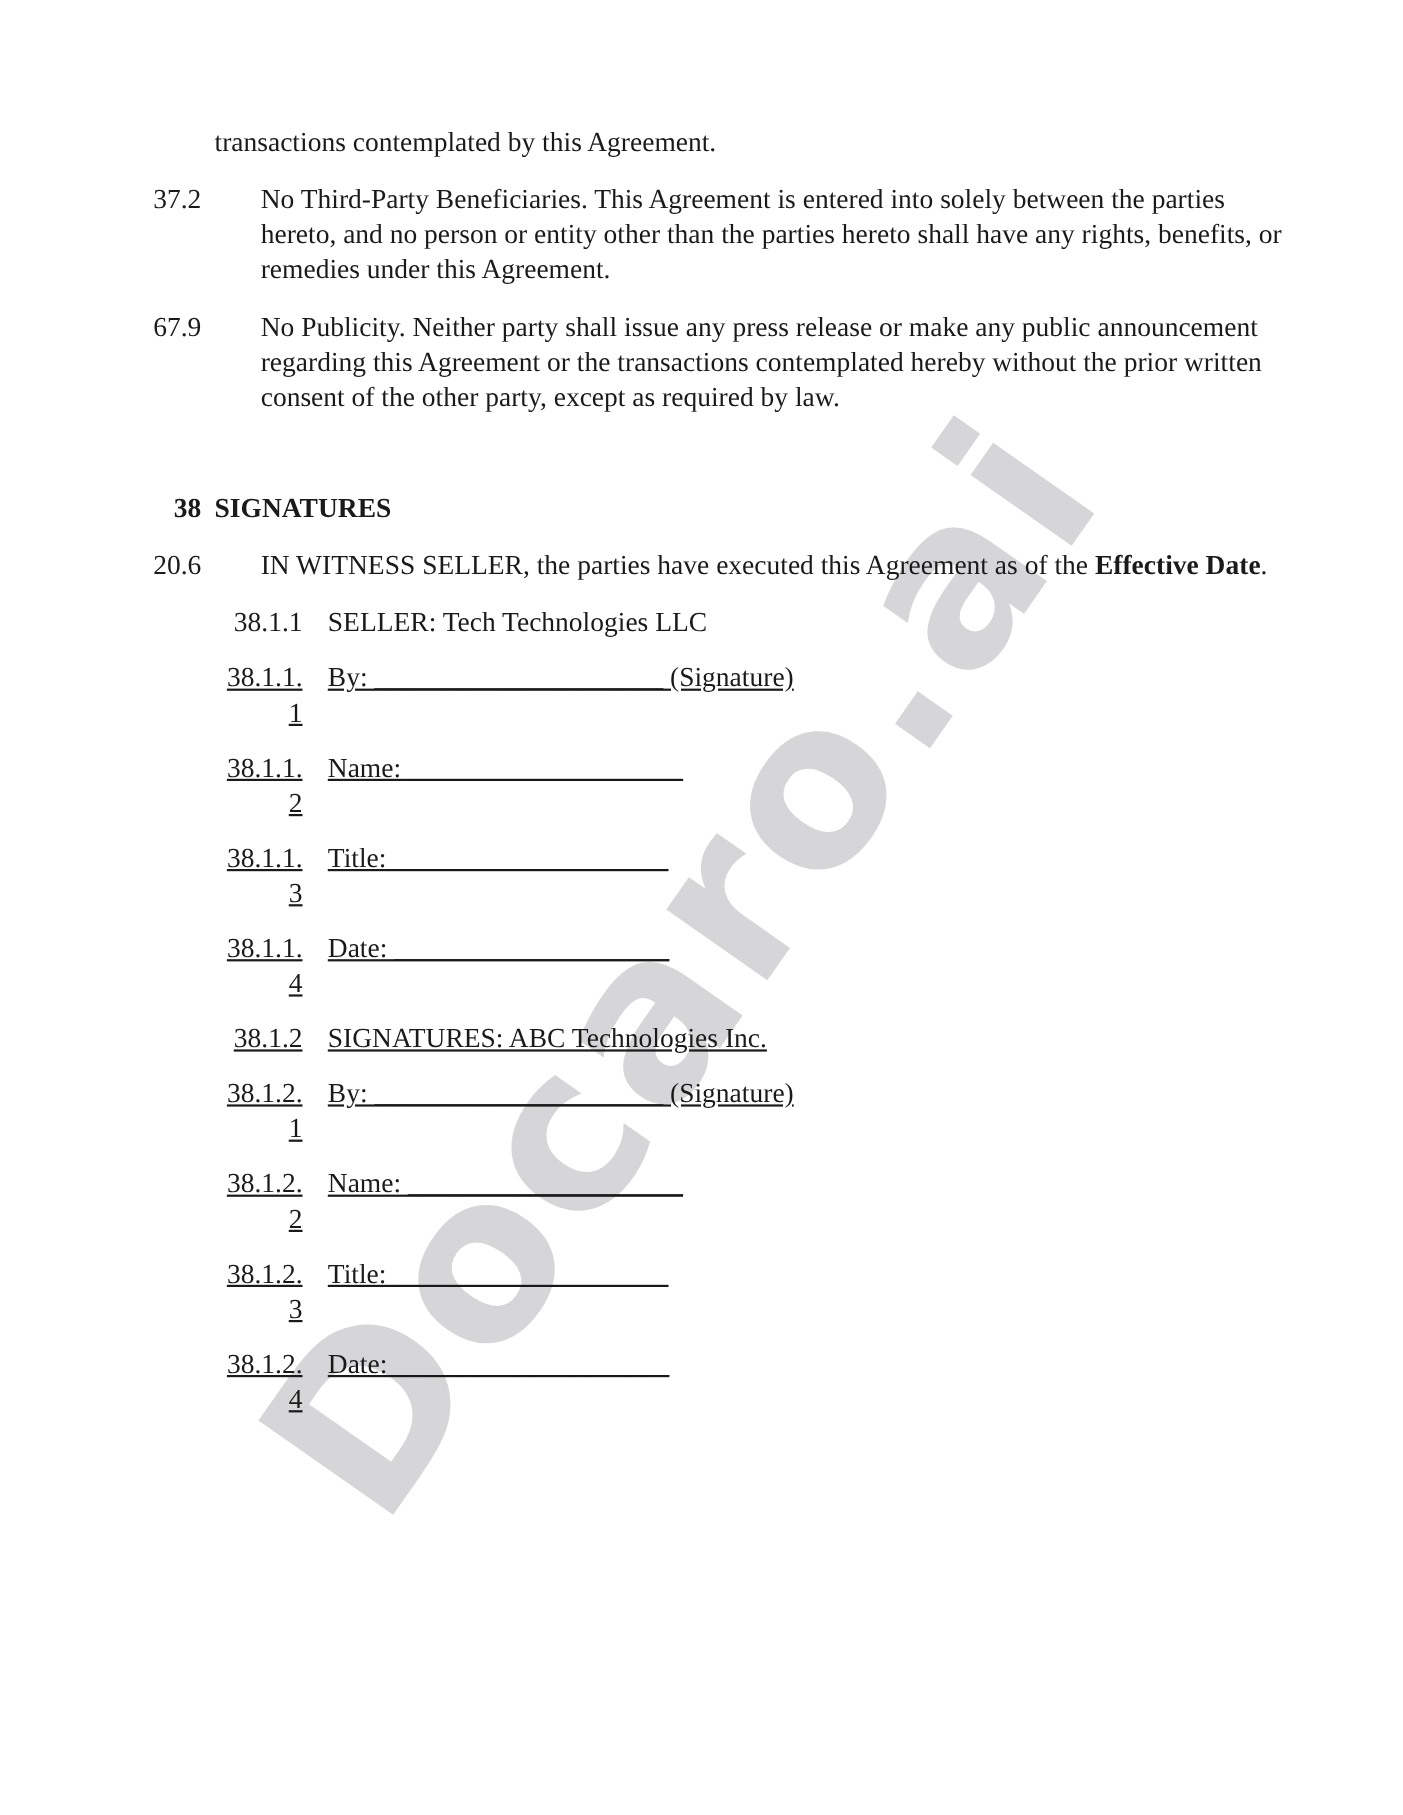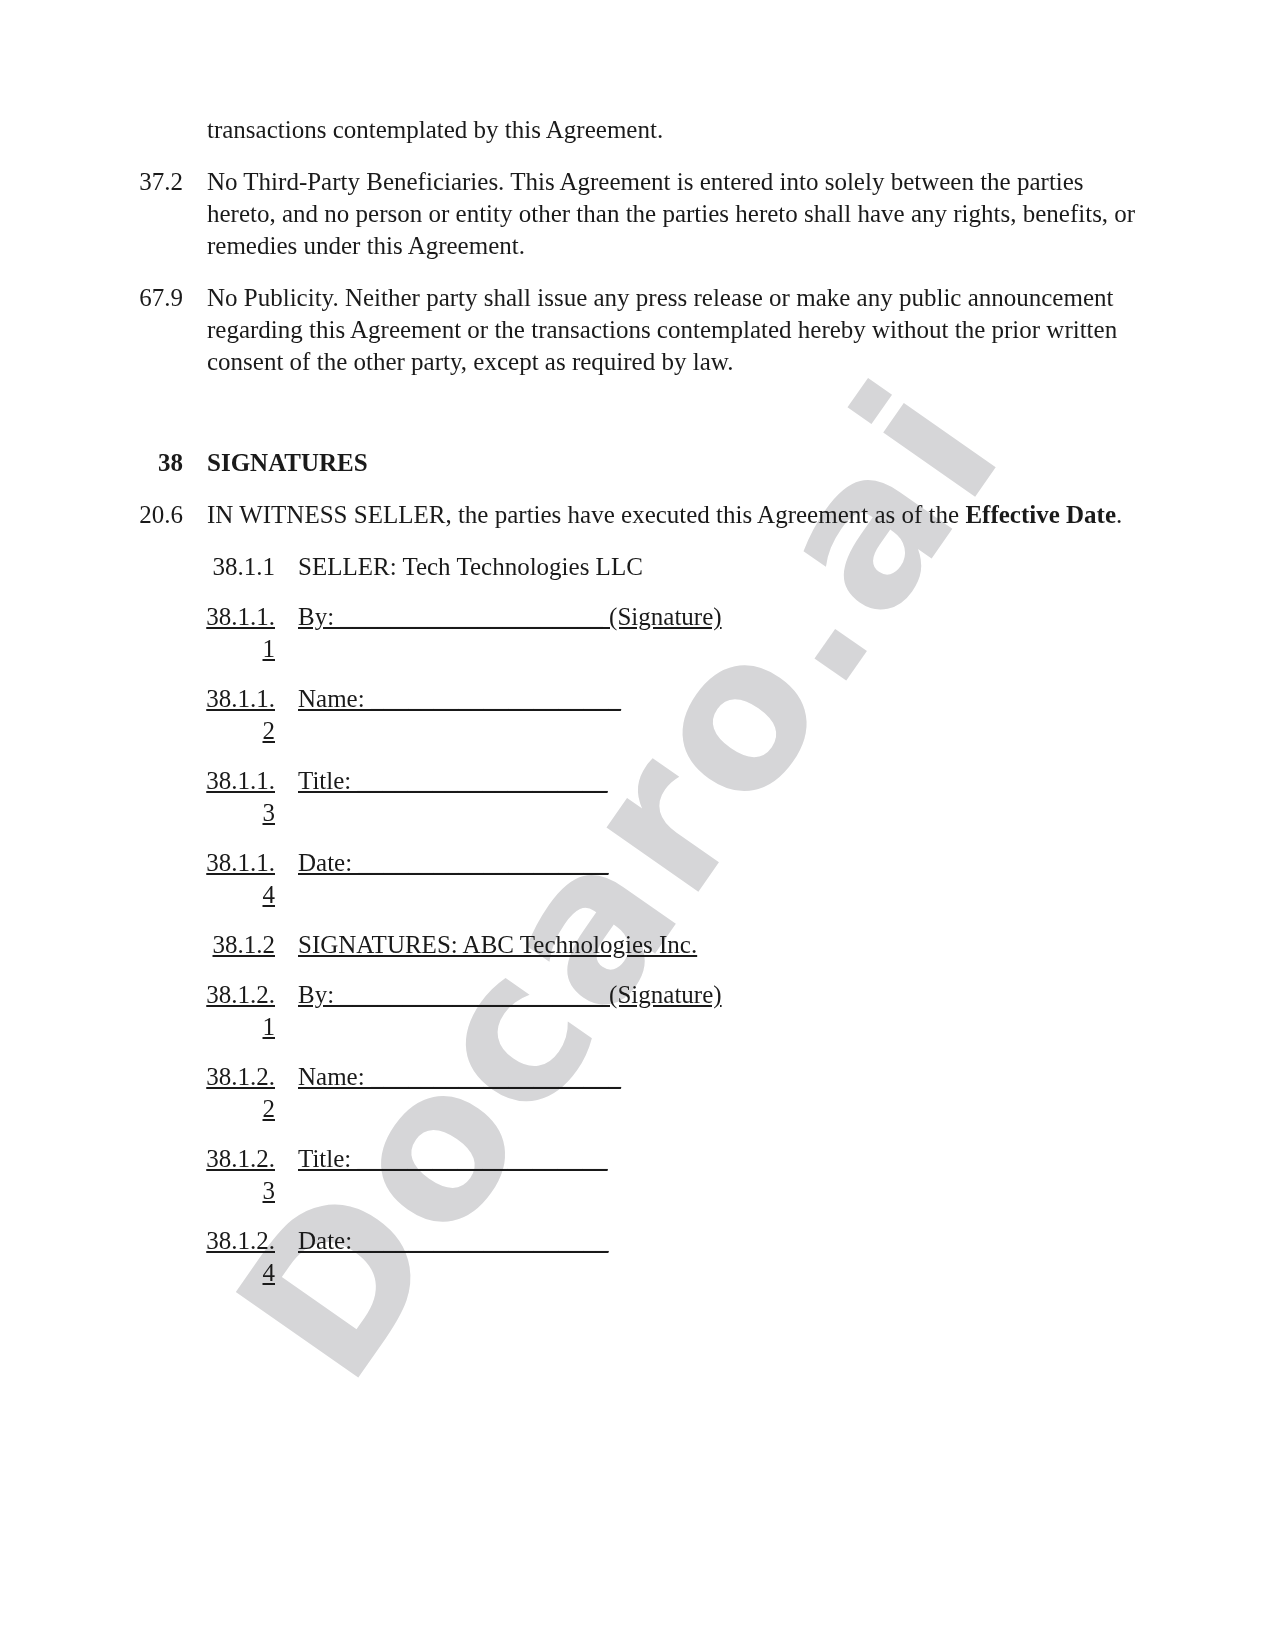--- a/index.html
+++ b/index.html
@@ -46,35 +46,35 @@
     display: flex;
     align-items: flex-start;
   }
   .marker-l2 {
     width: 183px;
     flex: none;
     text-align: right;
     white-space: pre-line;
   }
   .body-l2 {
-    margin-left: 24px;
+    margin-left: 12px;
     white-space: pre;
   }
   .marker-l4 {
     width: 275px;
     flex: none;
     text-align: right;
     white-space: pre-line;
   }
   .body-l4 {
     margin-left: 23px;
     white-space: pre;
   }
   .bold { font-weight: bold; }
-  .mt-para    { margin-top: 20px; }
+  .mt-para    { margin-top: 20px; gap: 42px; }
   .mt-heading { margin-top: 69px; }
   .mt-block   { margin-top: 20px; }
   .mt-item    { margin-top: 18px; text-decoration: underline; }
 </style>
 </head>
 <body>
 
 <div class="page">
 
   <div class="watermark">Docaro.ai</div>

